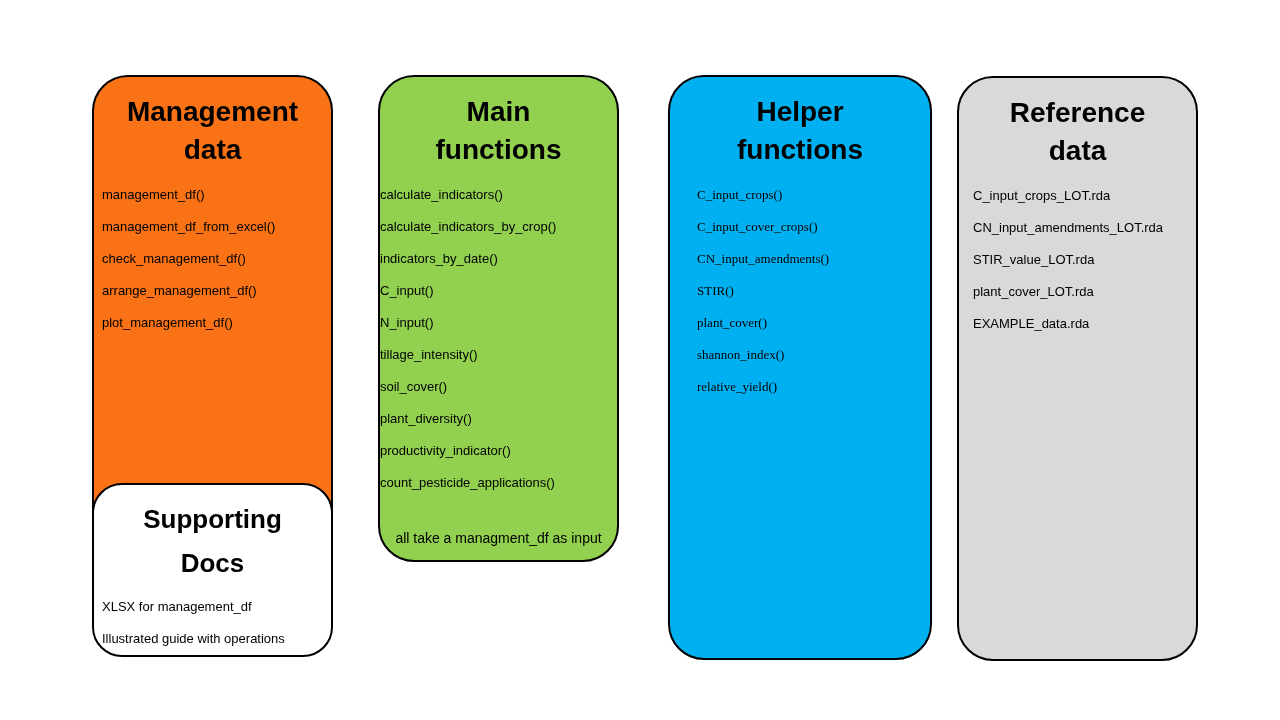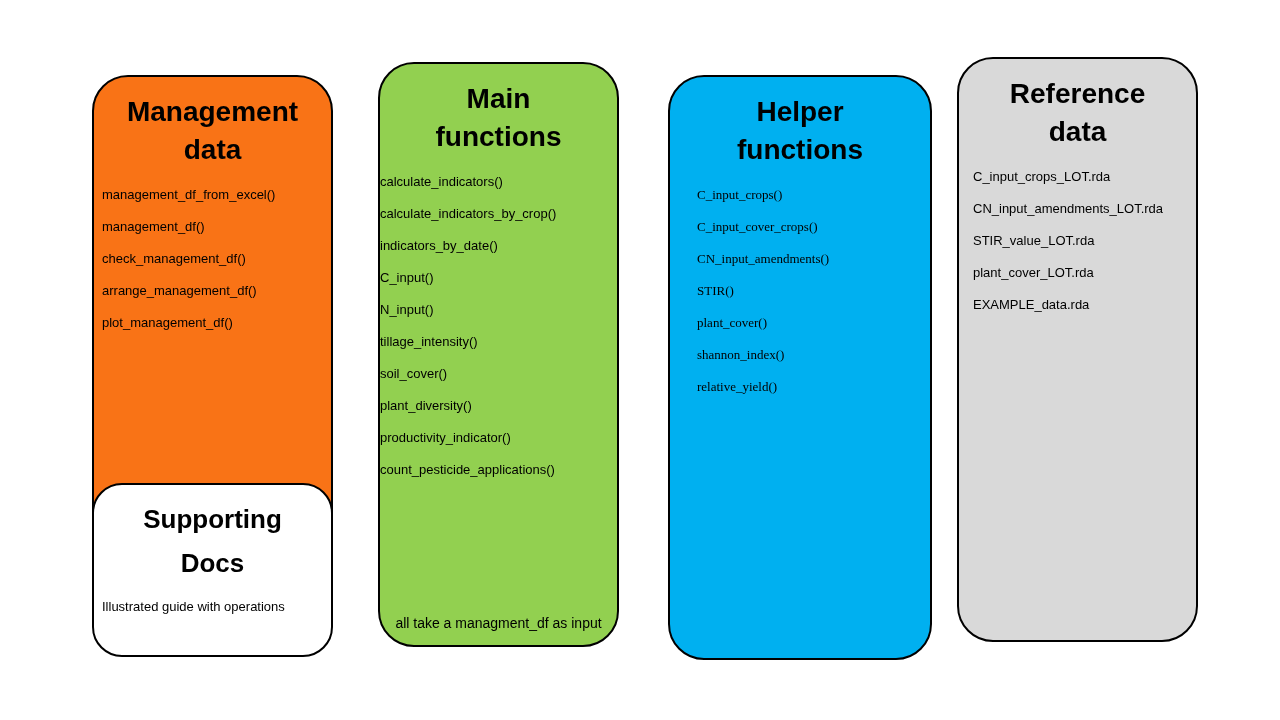--- a/index.html
+++ b/index.html
@@ -42,27 +42,27 @@
     color: #000000;
     white-space: nowrap;
   }
   .card-management { left: 92px;  top: 75px;  width: 241px; height: 480px; background: #f97316; }
   .card-management ul { padding-left: 8px; }
 
   .card-supporting { left: 92px;  top: 483px; width: 241px; height: 174px; background: #FFFFFF; border-radius: 30px; }
   .card-supporting h2 { padding-top: 12px; font-size: 26px; line-height: 44px; }
   .card-supporting ul { margin-top: 6px; padding-left: 8px; }
 
-  .card-main { left: 378px; top: 62px;  width: 241px; height: 585px; background: #92D050; }
+  .card-main { left: 378px; top: 75px;  width: 241px; height: 487px; background: #92D050; }
   .card-main ul { }
 
   .card-helper { left: 668px; top: 75px;  width: 264px; height: 585px; background: #00B0F0; }
   .card-helper ul { padding-left: 27px; font-family: Liberation Serif, serif; }
 
-  .card-reference { left: 957px; top: 57px; width: 241px; height: 585px; background: #D9D9D9; }
+  .card-reference { left: 957px; top: 76px; width: 241px; height: 585px; background: #D9D9D9; }
   .card-reference ul { padding-left: 14px; }
 
   .card-note {
     position: absolute;
     bottom: 14px;
     left: 0;
     width: 100%;
     text-align: center;
     font-size: 14px;
     color: #000000;
@@ -70,32 +70,33 @@
 </style>
 </head>
 <body>
 
 <div class="canvas">
 
   <div class="card card-management">
     <h2>Management
 data</h2>
     <ul>
+        <li>management_df()</li>
         <li>management_df_from_excel()</li>
-        <li>management_df()</li>
         <li>check_management_df()</li>
         <li>arrange_management_df()</li>
         <li>plot_management_df()</li>
       </ul>
   </div>
 
   <div class="card card-supporting">
     <h2>Supporting
 Docs</h2>
     <ul>
+        <li>XLSX for management_df</li>
         <li>Illustrated guide with operations</li>
       </ul>
   </div>
 
   <div class="card card-main">
     <h2>Main
 functions</h2>
     <ul>
         <li>calculate_indicators()</li>
         <li>calculate_indicators_by_crop()</li>

